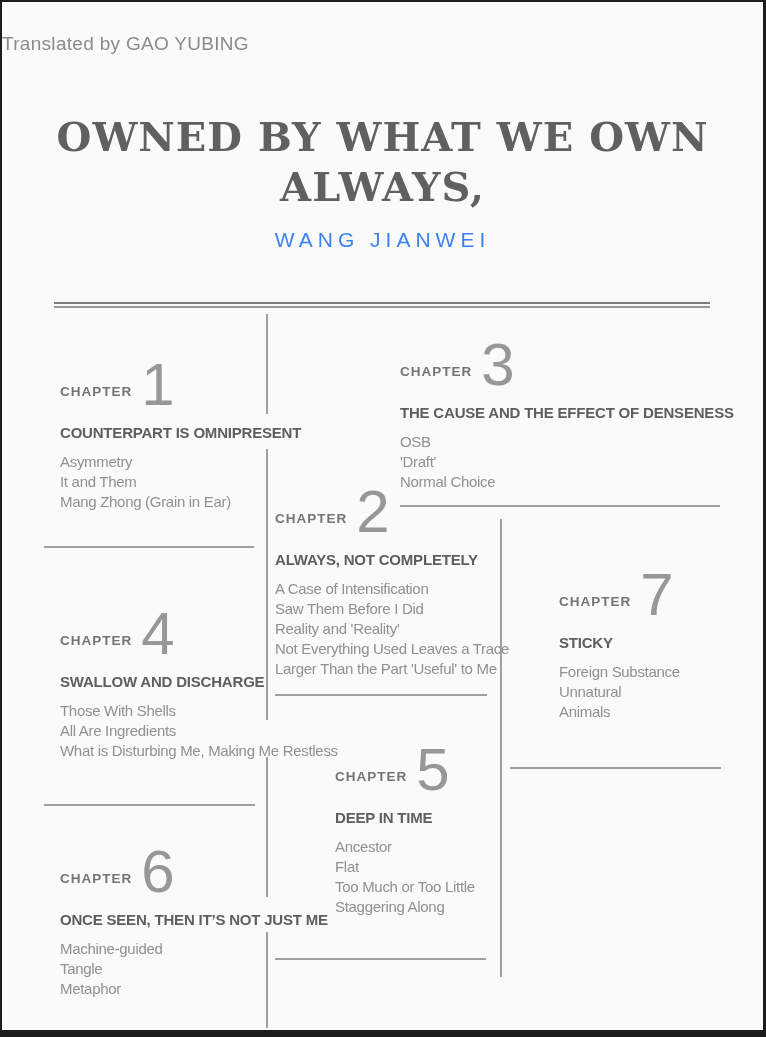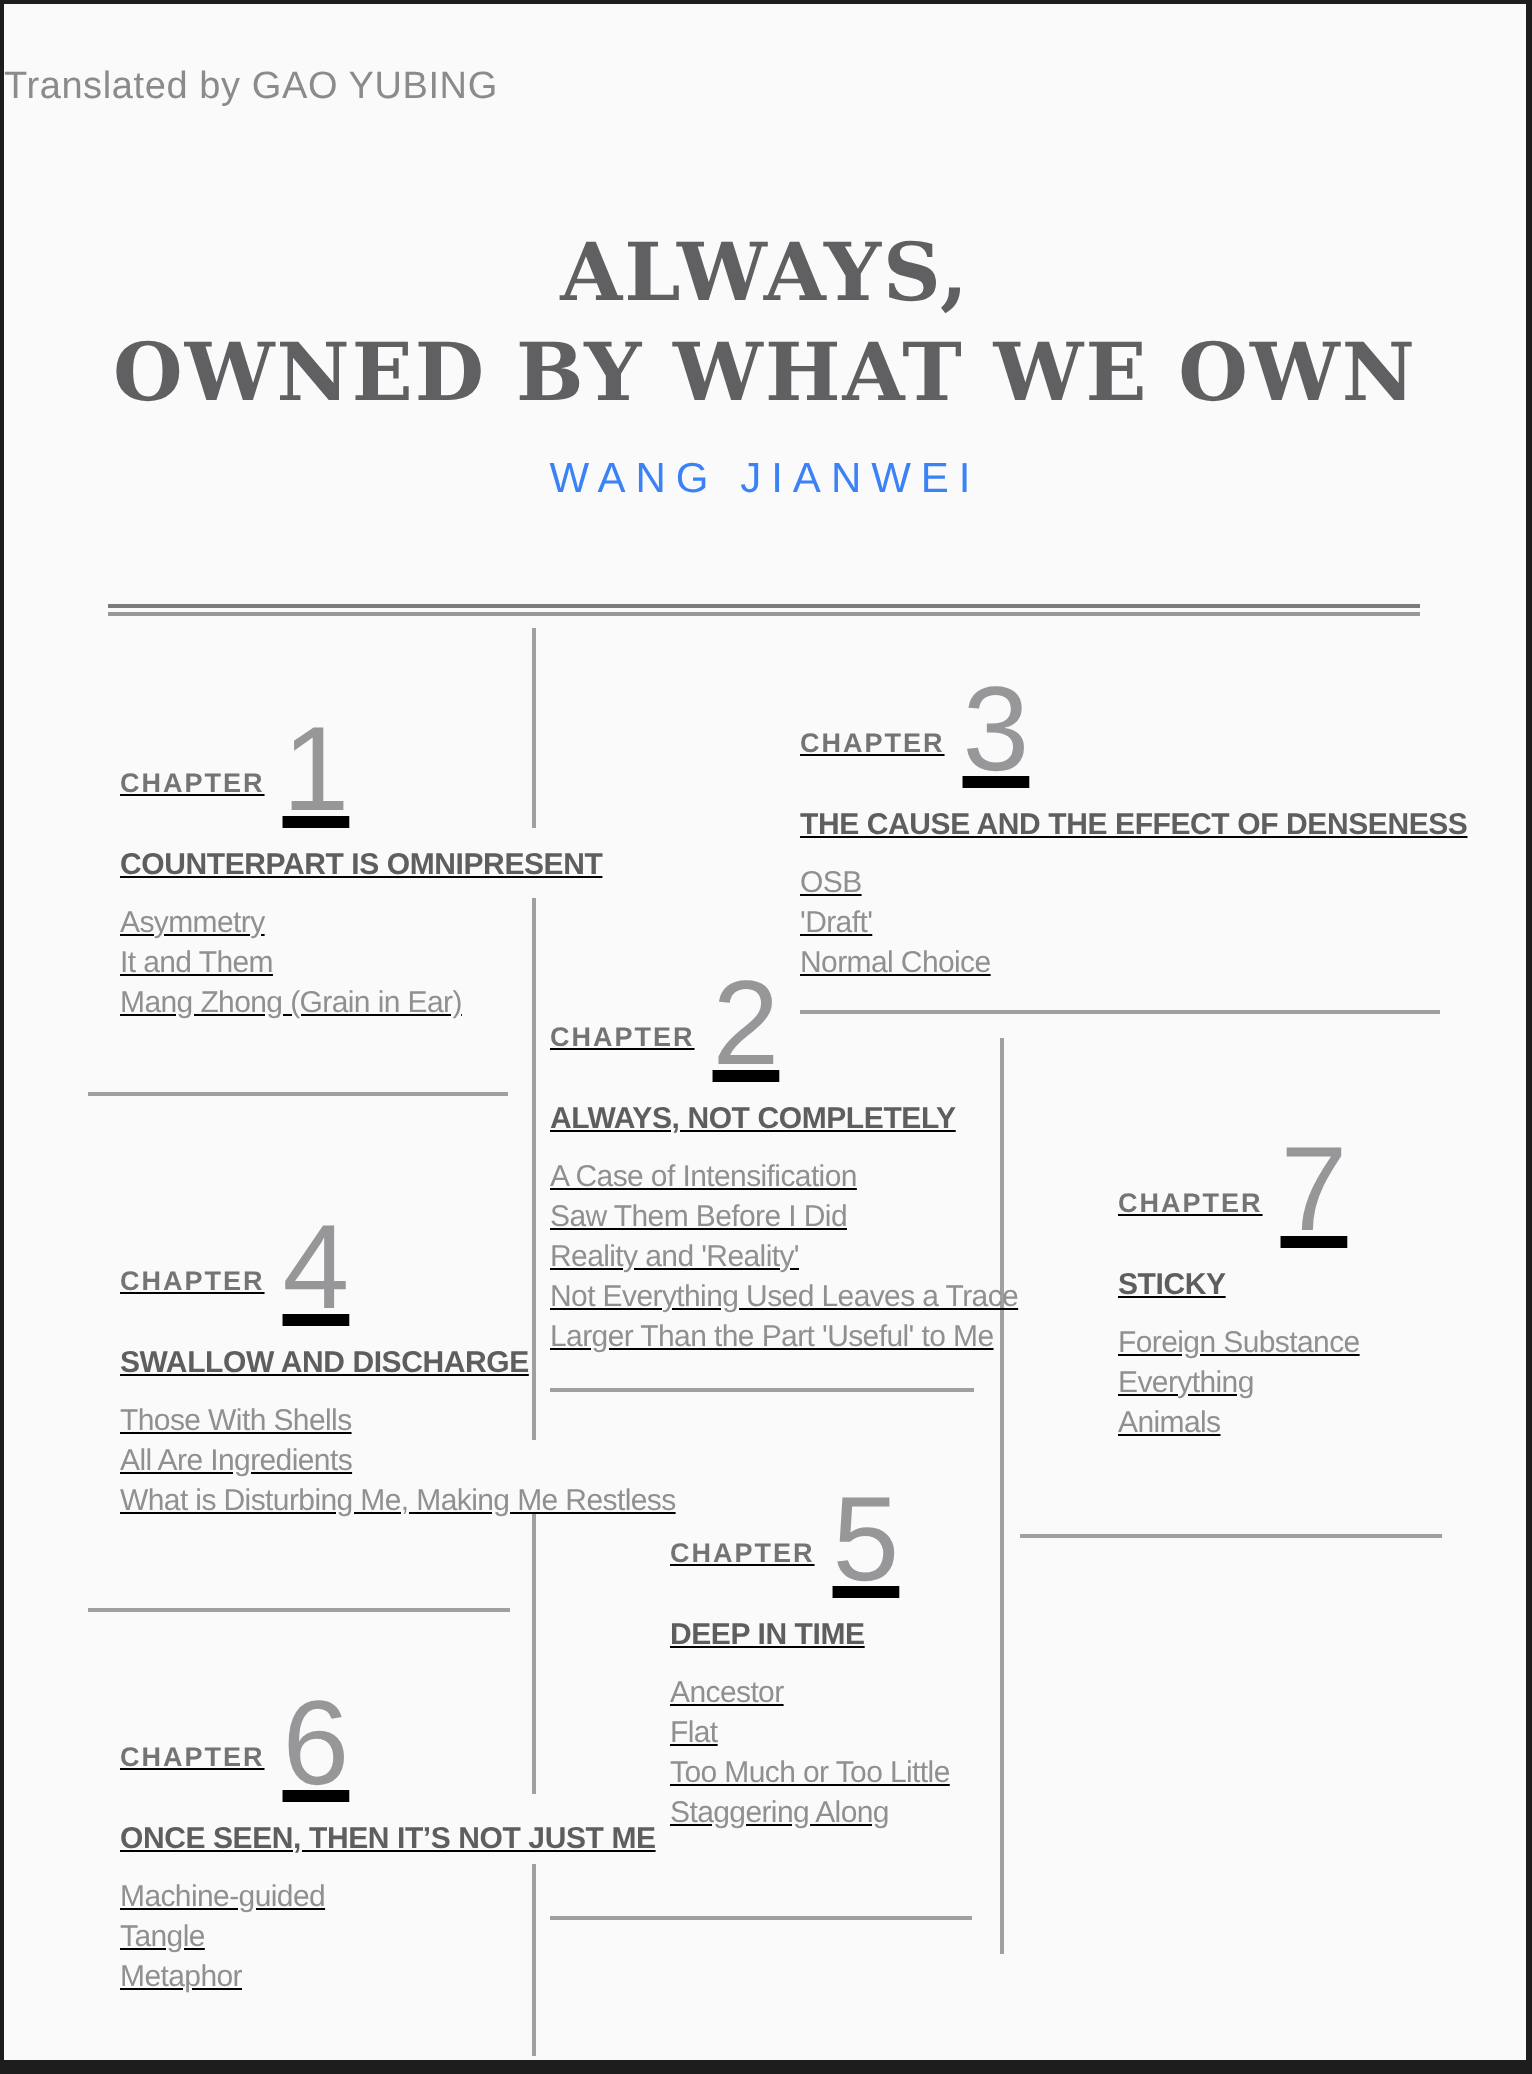--- a/index.html
+++ b/index.html
@@ -51,21 +51,21 @@
   .v2  { left:498px; top:517px; height:458px; }
 
   .h-ch3   { left:398px; top:503px; width:320px; }
   .h-left1 { left:42px;  top:544px; width:210px; }
   .h-ch2   { left:273px; top:692px; width:212px; }
   .h-ch7   { left:508px; top:765px; width:211px; }
   .h-left2 { left:42px;  top:802px; width:211px; }
   .h-ch5   { left:273px; top:956px; width:211px; }
 
   
-  .chapter { position:absolute; white-space:nowrap;text-decoration:underline; }
+  .chapter { position:absolute; white-space:nowrap; }
   .ch-header { display:flex; align-items:flex-end; gap:9px; height:52px; }
   .ch-label {
     font-size:13.5px; font-weight:bold; letter-spacing:1px;
     line-height:14px; margin-bottom:12px; color:#747476;
   }
   .ch-num {
     font-size:60px; line-height:52px; font-weight:300;
     color:#97979a;
   }
   .ch-title {
@@ -87,22 +87,22 @@
   .ch-6 { left:58px;  top:844px; }
   .ch-7 { left:557px; top:567px; }
 </style>
 </head>
 <body>
 
 <div class="page">
 
   <div class="translator">Translated by GAO YUBING</div>
   <div class="book-title">
+    <div>OWNED BY WHAT WE OWN</div>
     <div>ALWAYS,</div>
-    <div>OWNED BY WHAT WE OWN</div>
   </div>
   <div class="author">WANG JIANWEI</div>
 
   <div class="double-rule"></div>
   <div class="vline v1a"></div>
   <div class="vline v1b"></div>
   <div class="vline v1c"></div>
   <div class="vline v1d"></div>
   <div class="vline v2"></div>
   <div class="hline h-ch3"></div>
@@ -194,18 +194,18 @@
   </div>
 
   <div class="chapter ch-7">
     <div class="ch-header">
       <span class="ch-label">CHAPTER</span>
       <span class="ch-num">7</span>
     </div>
     <div class="ch-title">STICKY</div>
     <div class="ch-items">
       <div class="ch-item">Foreign Substance</div>
-      <div class="ch-item">Everything</div>
+      <div class="ch-item">Unnatural</div>
       <div class="ch-item">Animals</div>
     </div>
   </div>
 
 </div>
 
 </body></html>

